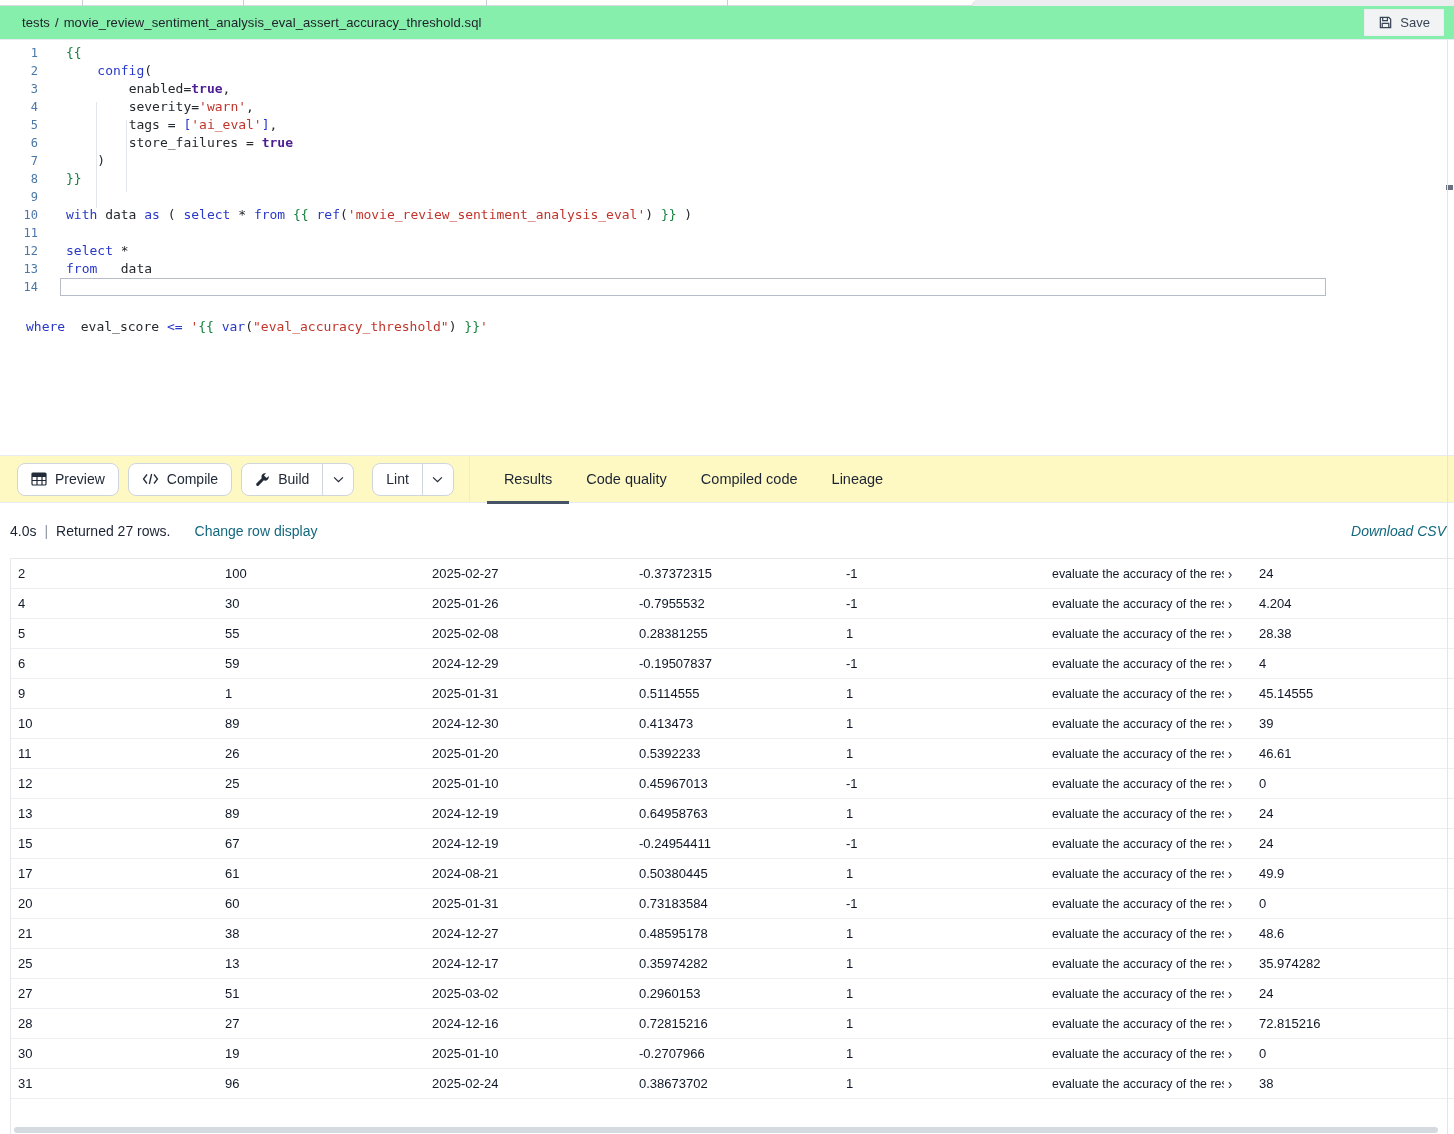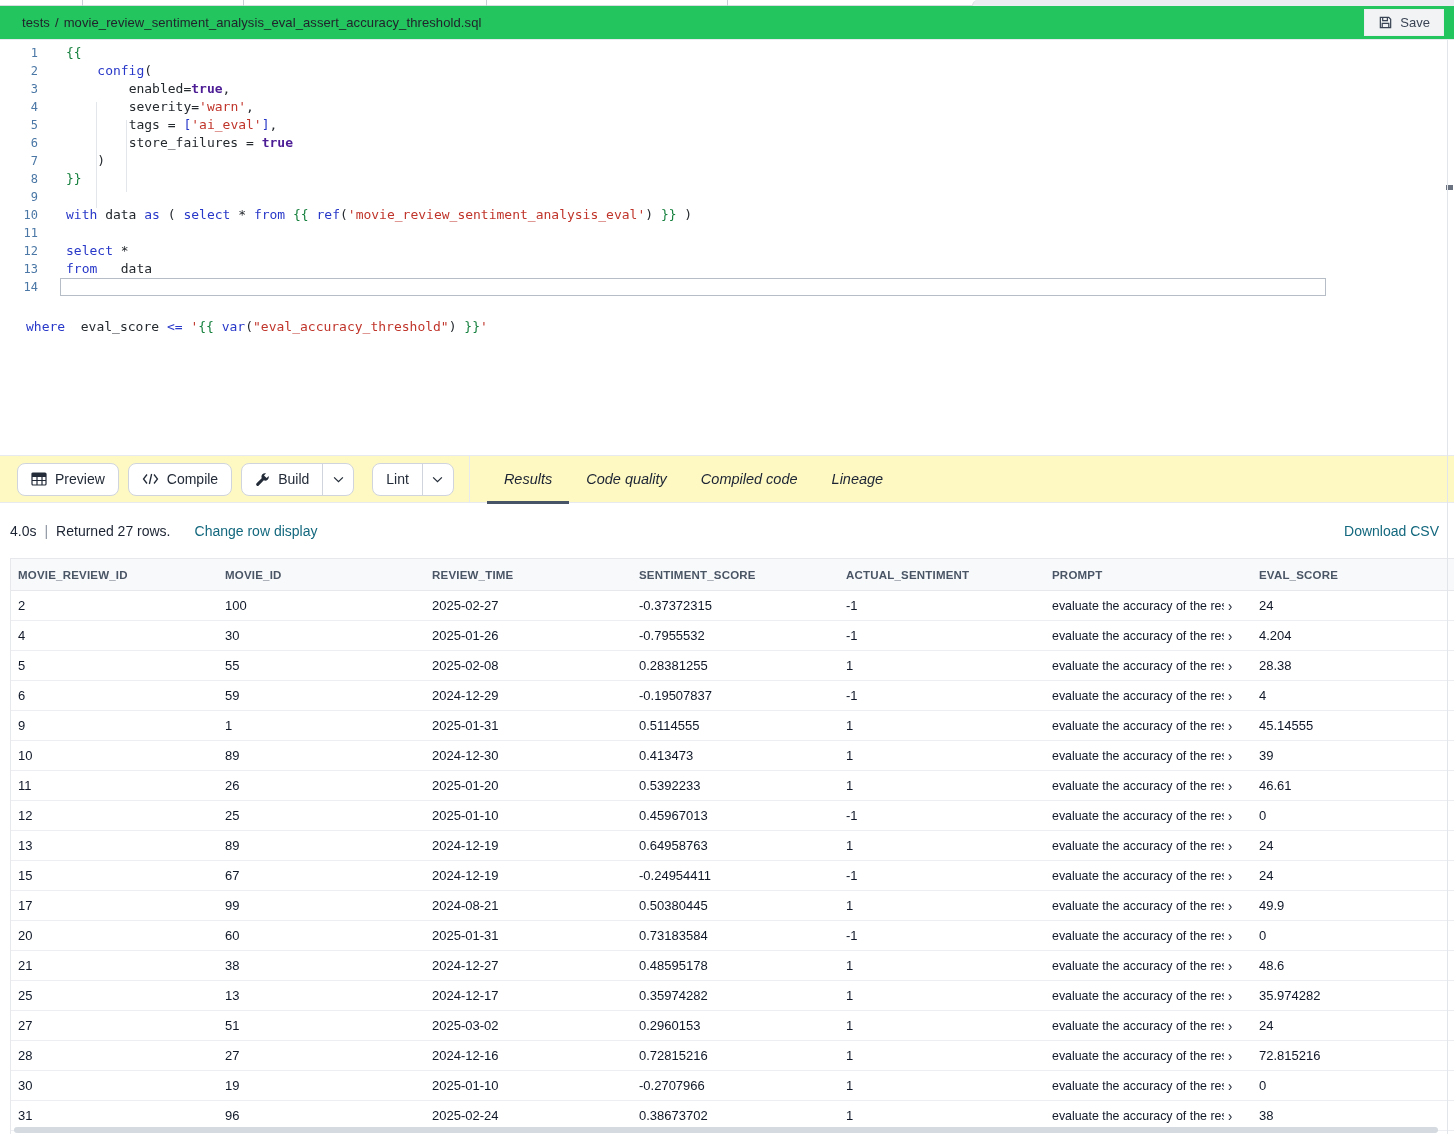--- a/index.html
+++ b/index.html
@@ -7,21 +7,21 @@
     font-family:"Liberation Sans", sans-serif; color:#1a2433; }
   .page { position:relative; width:1454px; height:1134px; background:#fff; }
 
   
   .tabstrip { position:relative; height:6px; background:#fff; border-bottom:1px solid #d8dce1; }
   .tabstrip .div { position:absolute; top:0; width:1px; height:6px; background:#c9ced6; }
   .tabstrip .gray { position:absolute; top:0; left:972px; right:0; height:6px; background:#ebedf0; border-left:1px solid #d8dce1; border-top-left-radius:6px; }
 
   
   .filebar { height:34px; display:flex; align-items:center; justify-content:space-between;
-    padding:0 10px 0 22px; border-bottom:1px solid #e7eaee; background:#22c55e; }
+    padding:0 10px 0 22px; border-bottom:1px solid #e7eaee; background:#86efac; }
   .crumb { font-size:13px; color:#21242c; letter-spacing:.1px; }
   .crumb .sep { margin:0 5px; color:#21242c; }
   .save-btn { display:flex; align-items:center; gap:7px; background:#f1f3f5; border:1px solid #eceef1;
     border-radius:0; padding:5px 13px; font-size:13px; color:#3a4454; cursor:pointer; }
   .save-btn svg { display:block; }
 
   
   .editor { position:relative; height:415px; background:#fff; overflow:hidden;
     font-family:"DejaVu Sans Mono", monospace; font-size:13px; line-height:18px; padding-top:4px; }
   .cl { display:flex; height:18px; white-space:pre; }
@@ -52,31 +52,31 @@
   .btn-group { display:flex; gap:9px; padding-left:17px; align-items:center; }
   .btn { display:flex; align-items:center; background:#fff; border:1px solid #d0d5dd; border-radius:8px;
     height:33px; font-size:14px; color:#232b38; cursor:pointer; overflow:hidden; }
   .btn .main { display:flex; align-items:center; gap:8px; padding:0 13px; }
   .btn .chev { display:flex; align-items:center; justify-content:center; width:31px; height:33px;
     border-left:1px solid #d0d5dd; }
   .btn svg { display:block; }
   .vdiv { width:1px; height:48px; background:#e7eaee; margin-left:15px; }
   .tabs { display:flex; height:48px; margin-left:17px; }
   .tab { position:relative; display:flex; align-items:center; padding:0 17px; font-size:14.5px;
-    color:#1c2433; cursor:pointer;font-style:italic; }
+    color:#1c2433; cursor:pointer; }
   .tab.active::after { content:''; position:absolute; left:0; right:0; bottom:-1px; height:3px; background:#475467; }
 
   
   .statusrow { height:55px; display:flex; align-items:center; padding:0 6px 0 10px; background:#fff; }
   .statusrow .dur { font-size:14px; color:#1c2433; }
   .statusrow .bar { color:#8b93a1; margin:0 8px; font-size:14px; }
   .statusrow .ret { font-size:14px; color:#1c2433; }
   .link { color:#13687e; font-size:14px; cursor:pointer; }
   .statusrow .change { margin-left:24px; }
-  .statusrow .dl { margin-left:auto; padding-right:9px; }
+  .statusrow .dl { margin-left:auto; padding-right:2px;font-style:italic; }
 
   
   .results { position:relative; margin-left:10px; height:576px; border-top:1px solid #e6e8ec;
     border-left:1px solid #e6e8ec; background:#fff; overflow:hidden; }
   .grid-row { display:grid; grid-template-columns:207px 207px 207px 207px 206px 207px 1fr; }
   .thead { background:#f8f9fb; border-bottom:1px solid #e6e8ec; height:32px; }
   .th { display:flex; align-items:center; padding-left:7px; font-size:11.5px; font-weight:700;
     color:#4a5565; letter-spacing:.2px; white-space:nowrap; overflow:hidden; }
   .tr { height:30px; border-bottom:1px solid #eceef1; background:#fff; }
   .td { display:flex; align-items:center; padding-left:7px; font-size:13px; color:#101828;
@@ -228,29 +228,20 @@
 
   <div class="statusrow">
     <span class="dur">4.0s</span>
     <span class="bar">|</span>
     <span class="ret">Returned 27 rows.</span>
     <span class="link change">Change row display</span>
     <span class="link dl">Download CSV</span>
   </div>
 
   <div class="results">
-    <div class="grid-row thead">
-        <div class="th">MOVIE_REVIEW_ID</div>
-        <div class="th">MOVIE_ID</div>
-        <div class="th">REVIEW_TIME</div>
-        <div class="th">SENTIMENT_SCORE</div>
-        <div class="th">ACTUAL_SENTIMENT</div>
-        <div class="th">PROMPT</div>
-        <div class="th">EVAL_SCORE</div>
-      </div>
     <div>
         <div class="grid-row tr">
           <div class="td">2</div>
           <div class="td">100</div>
           <div class="td">2025-02-27</div>
           <div class="td">-0.37372315</div>
           <div class="td">-1</div>
           <div class="td prompt">
             <span class="ptxt">evaluate the accuracy of the res…</span>
             <span class="chevr">›</span>
@@ -360,21 +351,21 @@
           <div class="td">-0.24954411</div>
           <div class="td">-1</div>
           <div class="td prompt">
             <span class="ptxt">evaluate the accuracy of the res…</span>
             <span class="chevr">›</span>
           </div>
           <div class="td">24</div>
         </div>
         <div class="grid-row tr">
           <div class="td">17</div>
-          <div class="td">99</div>
+          <div class="td">61</div>
           <div class="td">2024-08-21</div>
           <div class="td">0.50380445</div>
           <div class="td">1</div>
           <div class="td prompt">
             <span class="ptxt">evaluate the accuracy of the res…</span>
             <span class="chevr">›</span>
           </div>
           <div class="td">49.9</div>
         </div>
         <div class="grid-row tr">

